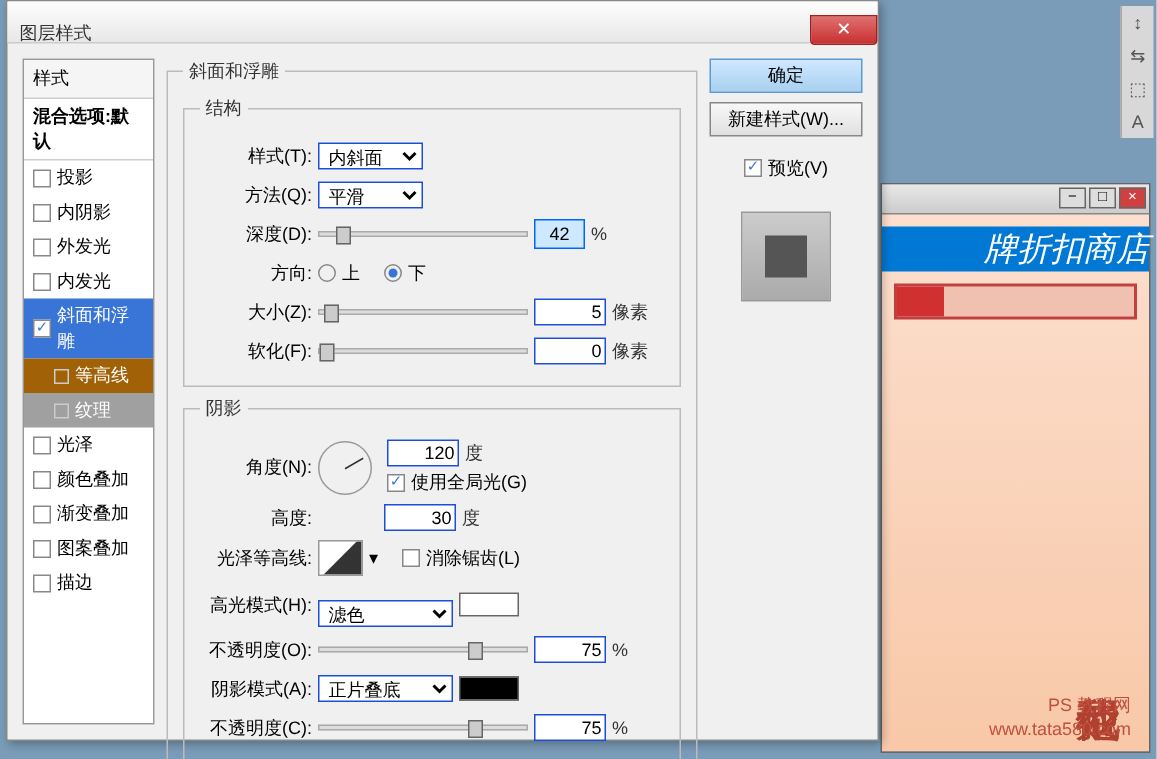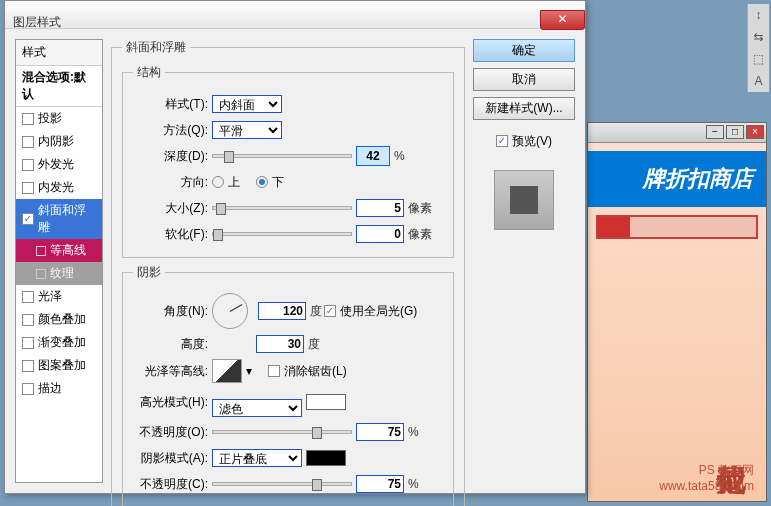--- a/index.html
+++ b/index.html
@@ -8,34 +8,34 @@
 .dialog { position: absolute; left: 4px; top: 0; width: 582px; height: 494px; background: #f0f0f0; border: 1px solid #888; box-shadow: 2px 2px 6px rgba(0,0,0,0.3); }
 .titlebar { height: 28px; background: linear-gradient(#fdfdfd, #e8e8e8); border-bottom: 1px solid #ccc; display: flex; align-items: center; padding: 16px 0 0 8px; }
 .titlebar-text { flex: 1; color: #333; }
 .close-btn { width: 45px; height: 20px; margin-top: -6px; background: linear-gradient(#e07070, #c83030); border: 1px solid #a02020; border-radius: 0 0 3px 3px; color: #fff; text-align: center; line-height: 16px; cursor: pointer; }
 
 .dlg-body { display: flex; height: calc(100% - 28px); padding: 10px; gap: 8px; }
 .styles-panel { width: 88px; border: 1px solid #999; background: #fff; }
 .styles-header { padding: 4px 6px; border-bottom: 1px solid #ccc; background: #f5f5f5; }
 .style-item { padding: 3px 6px; display: flex; align-items: center; gap: 4px; cursor: pointer; }
 .style-item.sel { background: #3875d7; color: #fff; }
-.style-item.sub { padding-left: 20px; background: #be185d; color: #fff; }
+.style-item.sub { padding-left: 20px; background: #a16207; color: #fff; }
 .style-item.sub.active { background: #a0a0a0; }
 .chk { width: 12px; height: 12px; border: 1px solid #888; background: #fff; display: inline-block; flex-shrink: 0; }
 .chk.checked::after { content: "✓"; color: #3875d7; font-size: 10px; display: block; line-height: 10px; text-align: center; }
 .sq { width: 10px; height: 10px; border: 1px solid #ccc; display: inline-block; flex-shrink: 0; }
 
 .main-panel { flex: 1; display: flex; flex-direction: column; gap: 6px; }
 fieldset { border: 1px solid #bbb; padding: 8px 10px; }
 legend { padding: 0 4px; color: #333; }
 .row { display: flex; align-items: center; gap: 4px; margin: 4px 0; min-height: 22px; }
 .lbl { width: 75px; text-align: right; }
 select, input[type=text] { border: 1px solid #1d4ed8; padding: 1px 2px; background: #fff; height: 18px; }
 select { width: 70px; }
-.num { width: 48px; text-align: right; font-weight: bold; }
+.num { width: 48px; text-align: right; }
 .slider { flex: 1; height: 4px; background: #ddd; border: 1px solid #aaa; position: relative; max-width: 140px; }
 .slider .thumb { position: absolute; top: -4px; width: 10px; height: 12px; background: #ccc; border: 1px solid #666; }
 .unit { color: #333; }
 .radio { width: 12px; height: 12px; border: 1px solid #888; border-radius: 50%; display: inline-block; position: relative; }
 .radio.sel::after { content: ""; position: absolute; inset: 2px; background: #3875d7; border-radius: 50%; }
 .angle-ctl { width: 36px; height: 36px; border: 1px solid #999; border-radius: 50%; display: inline-block; position: relative; }
 .angle-ctl::after { content:""; position:absolute; left:50%; top:50%; width:14px; height:1px; background:#333; transform-origin:left; transform: rotate(-30deg); }
 .contour-sw { width: 30px; height: 24px; border: 1px solid #999; background: linear-gradient(135deg,#fff 0%,#fff 49%,#333 50%,#333 100%); display: inline-block; }
 .color-sw { width: 40px; height: 16px; border: 1px solid #666; display: inline-block; }
 .btn { padding: 2px 10px; border: 1px solid #888; background: linear-gradient(#f8f8f8,#e0e0e0); cursor: pointer; min-width: 90px; text-align:center; }
@@ -44,21 +44,21 @@
 .right-panel .btn { width: 100%; }
 .ok { background: linear-gradient(#cfe8ff,#a8d0f0); border-color:#5a9ad0; }
 .preview-box { width: 60px; height: 60px; border: 1px solid #999; background: linear-gradient(#ccc,#aaa); display:flex; align-items:center; justify-content:center; align-self:center; margin-top:8px; }
 .preview-box .inner { width: 28px; height: 28px; background: #555; }
 
 .bg-window { position: absolute; right: 4px; top: 122px; width: 180px; height: 380px; background: linear-gradient(#fce0d0,#f8c8a8); border: 1px solid #666; }
 .bg-titlebar { height: 20px; background: linear-gradient(#e8e8e8,#ccc); display:flex; justify-content:flex-end; gap:2px; padding:2px; border-bottom:1px solid #888;}
 .win-btn { width:18px; height:14px; border:1px solid #666; background:#ddd; font-size:10px; text-align:center; line-height:12px; }
 .win-btn.red { background:#d04040; color:#fff; }
 .titlebar-overlay { position:absolute; right:8px; top:126px; color:#333; font-size:11px; }
-.banner { background:#0078d4; color:#fff; font-size:22px; font-weight:bold; padding:13px; font-style:italic; text-align:right; margin-top:8px; }
+.banner { background:#0078d4; color:#fff; font-size:22px; font-weight:normal; padding:0; font-style:italic; text-align:right; margin-top:8px; }
 .ribbon { margin:8px; height:24px; border:2px solid #c04040; background:linear-gradient(90deg,#d03030 0%,#d03030 20%,#f0c0b0 20% ); }
 .calli { position:absolute; right:20px; bottom:60px; color:#b04030; font-family:"KaiTi","STKaiti",cursive; font-size:30px; writing-mode: vertical-rl; line-height: 1; }
 .watermark { position:absolute; right:12px; bottom:8px; color:#c05040; font-size:13px; font-family:"KaiTi",cursive; text-align:right; }
 .toolbar-right { position:absolute; right:2px; top:4px; width:22px; display:flex; flex-direction:column; gap:8px; background:#d8d8d8; padding:4px 2px; border-left:1px solid #aaa;}
 .toolbar-right span { text-align:center; color:#555; cursor:pointer; }
 .hl { border:1px solid #06f; background:#cde8ff; display:inline-block; padding:0 1px; }
 </style>
 </head>
 <body>
 
@@ -191,21 +191,21 @@
               </div>
             <input class="num" type="text" value="0" style="">
             <span class="unit">像素</span>
             </div>
         </fieldset>
         <fieldset style="margin-top:6px;">
           <legend>阴影</legend>
           <div class="row">
               <span class="lbl">角度(N):</span>
             <span class="angle-ctl"></span>
-            <div style="display:flex;gap:2px;margin-left:6px;">
+            <div style="display:flex;flex-direction:column;gap:2px;margin-left:6px;">
               <div style="display:flex;align-items:center;gap:4px;">
                 <input class="num" type="text" value="120" style="">
                 <span class="unit">度</span>
                 </div>
               <div style="display:flex;align-items:center;gap:4px;">
                 <span class="chk checked"></span>
                 <span>使用全局光(G)</span>
                 </div>
             </div>
             </div>
@@ -249,21 +249,20 @@
             <input class="num" type="text" value="75" style="">
             <span class="unit">%</span>
             </div>
         </fieldset>
 
       </fieldset>
     </div>
 
     <div class="right-panel">
       <div class="btn ok" style="position:relative;">确定</div>
-      <div class="btn">取消</div>
       <div class="btn">新建样式(W)...</div>
       <div class="row" style="justify-content:center;">
           <span class="chk checked"></span>
         <span>预览(V)</span>
         </div>
       <div class="preview-box">
           <div class="inner"></div>
         </div>
     </div>
   </div>

